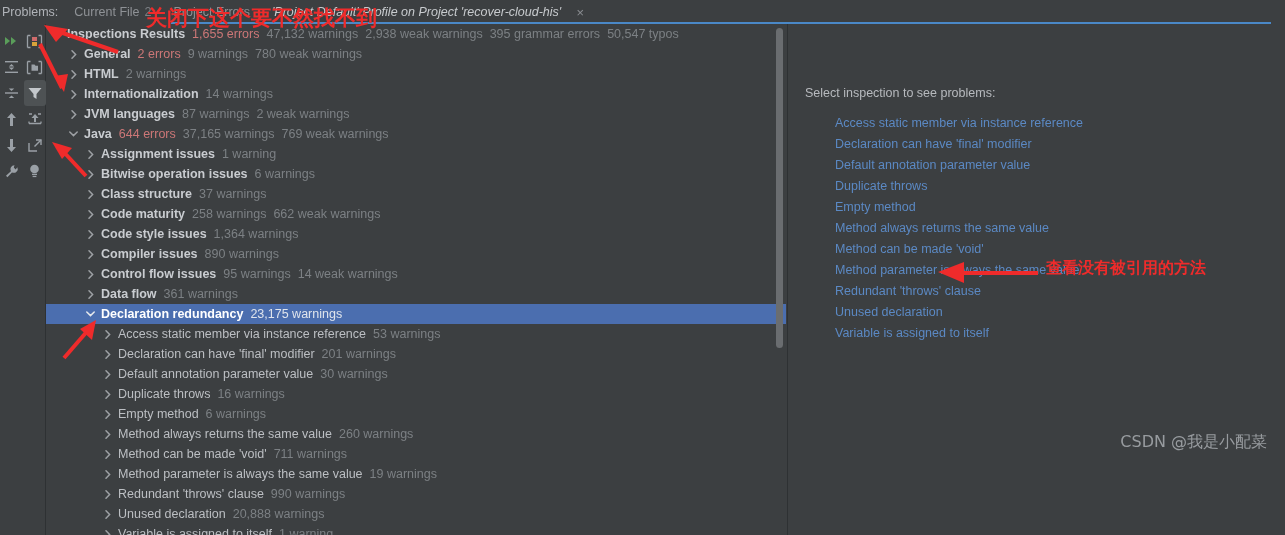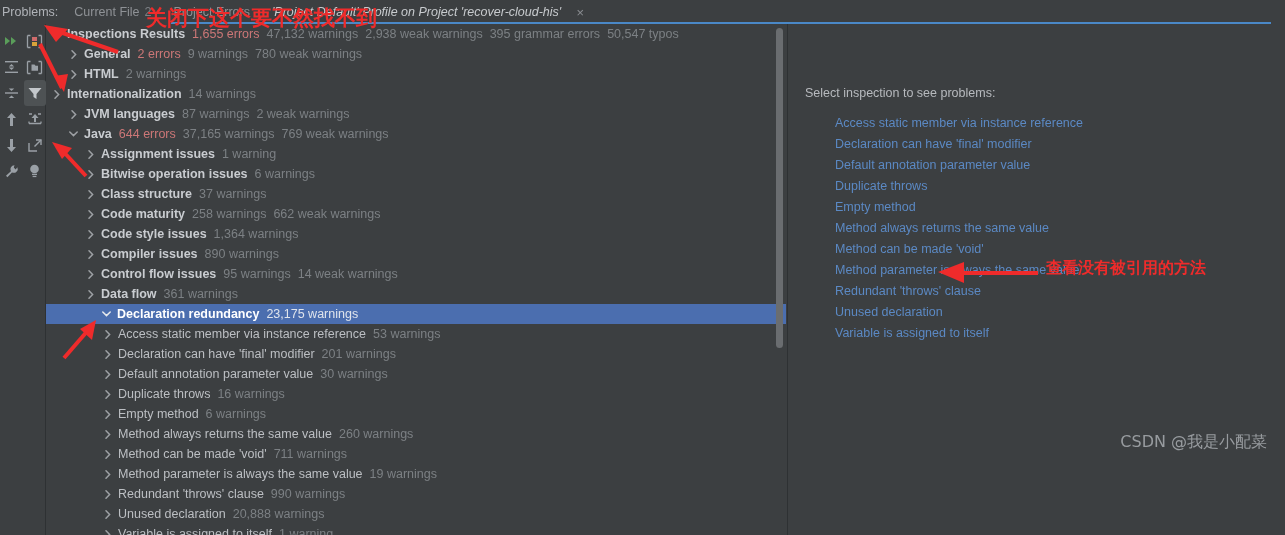--- a/index.html
+++ b/index.html
@@ -282,21 +282,21 @@
       </div>
       <div class="row" style="padding-left: 21px;">
         <span class="twisty">
           <svg width="6" height="9" viewBox="0 0 6 9">
             <path d="M1 0.8 L4.6 4.5 L1 8.2" stroke="currentColor" stroke-width="1.5" fill="none" stroke-linecap="round"></path>
           </svg>
         </span>
         <span class="node-label">HTML</span>
         <span class="meta">2 warnings</span>
       </div>
-      <div class="row" style="padding-left: 4px;">
+      <div class="row" style="padding-left: 21px;">
         <span class="twisty">
           <svg width="6" height="9" viewBox="0 0 6 9">
             <path d="M1 0.8 L4.6 4.5 L1 8.2" stroke="currentColor" stroke-width="1.5" fill="none" stroke-linecap="round"></path>
           </svg>
         </span>
         <span class="node-label">Internationalization</span>
         <span class="meta">14 warnings</span>
       </div>
       <div class="row" style="padding-left: 21px;">
         <span class="twisty">
@@ -386,21 +386,21 @@
       </div>
       <div class="row" style="padding-left: 38px;">
         <span class="twisty">
           <svg width="6" height="9" viewBox="0 0 6 9">
             <path d="M1 0.8 L4.6 4.5 L1 8.2" stroke="currentColor" stroke-width="1.5" fill="none" stroke-linecap="round"></path>
           </svg>
         </span>
         <span class="node-label">Data flow</span>
         <span class="meta">361 warnings</span>
       </div>
-      <div class="row selected" style="padding-left: 54px;">
+      <div class="row selected" style="padding-left: 38px;">
         <span class="twisty">
           <svg width="9" height="6" viewBox="0 0 9 6">
             <path d="M0.8 1 L4.5 4.6 L8.2 1" stroke="currentColor" stroke-width="1.5" fill="none" stroke-linecap="round"></path>
           </svg>
         </span>
         <span class="node-label">Declaration redundancy</span>
         <span class="meta">23,175 warnings</span>
       </div>
       <div class="row" style="padding-left: 55px;">
         <span class="twisty">

